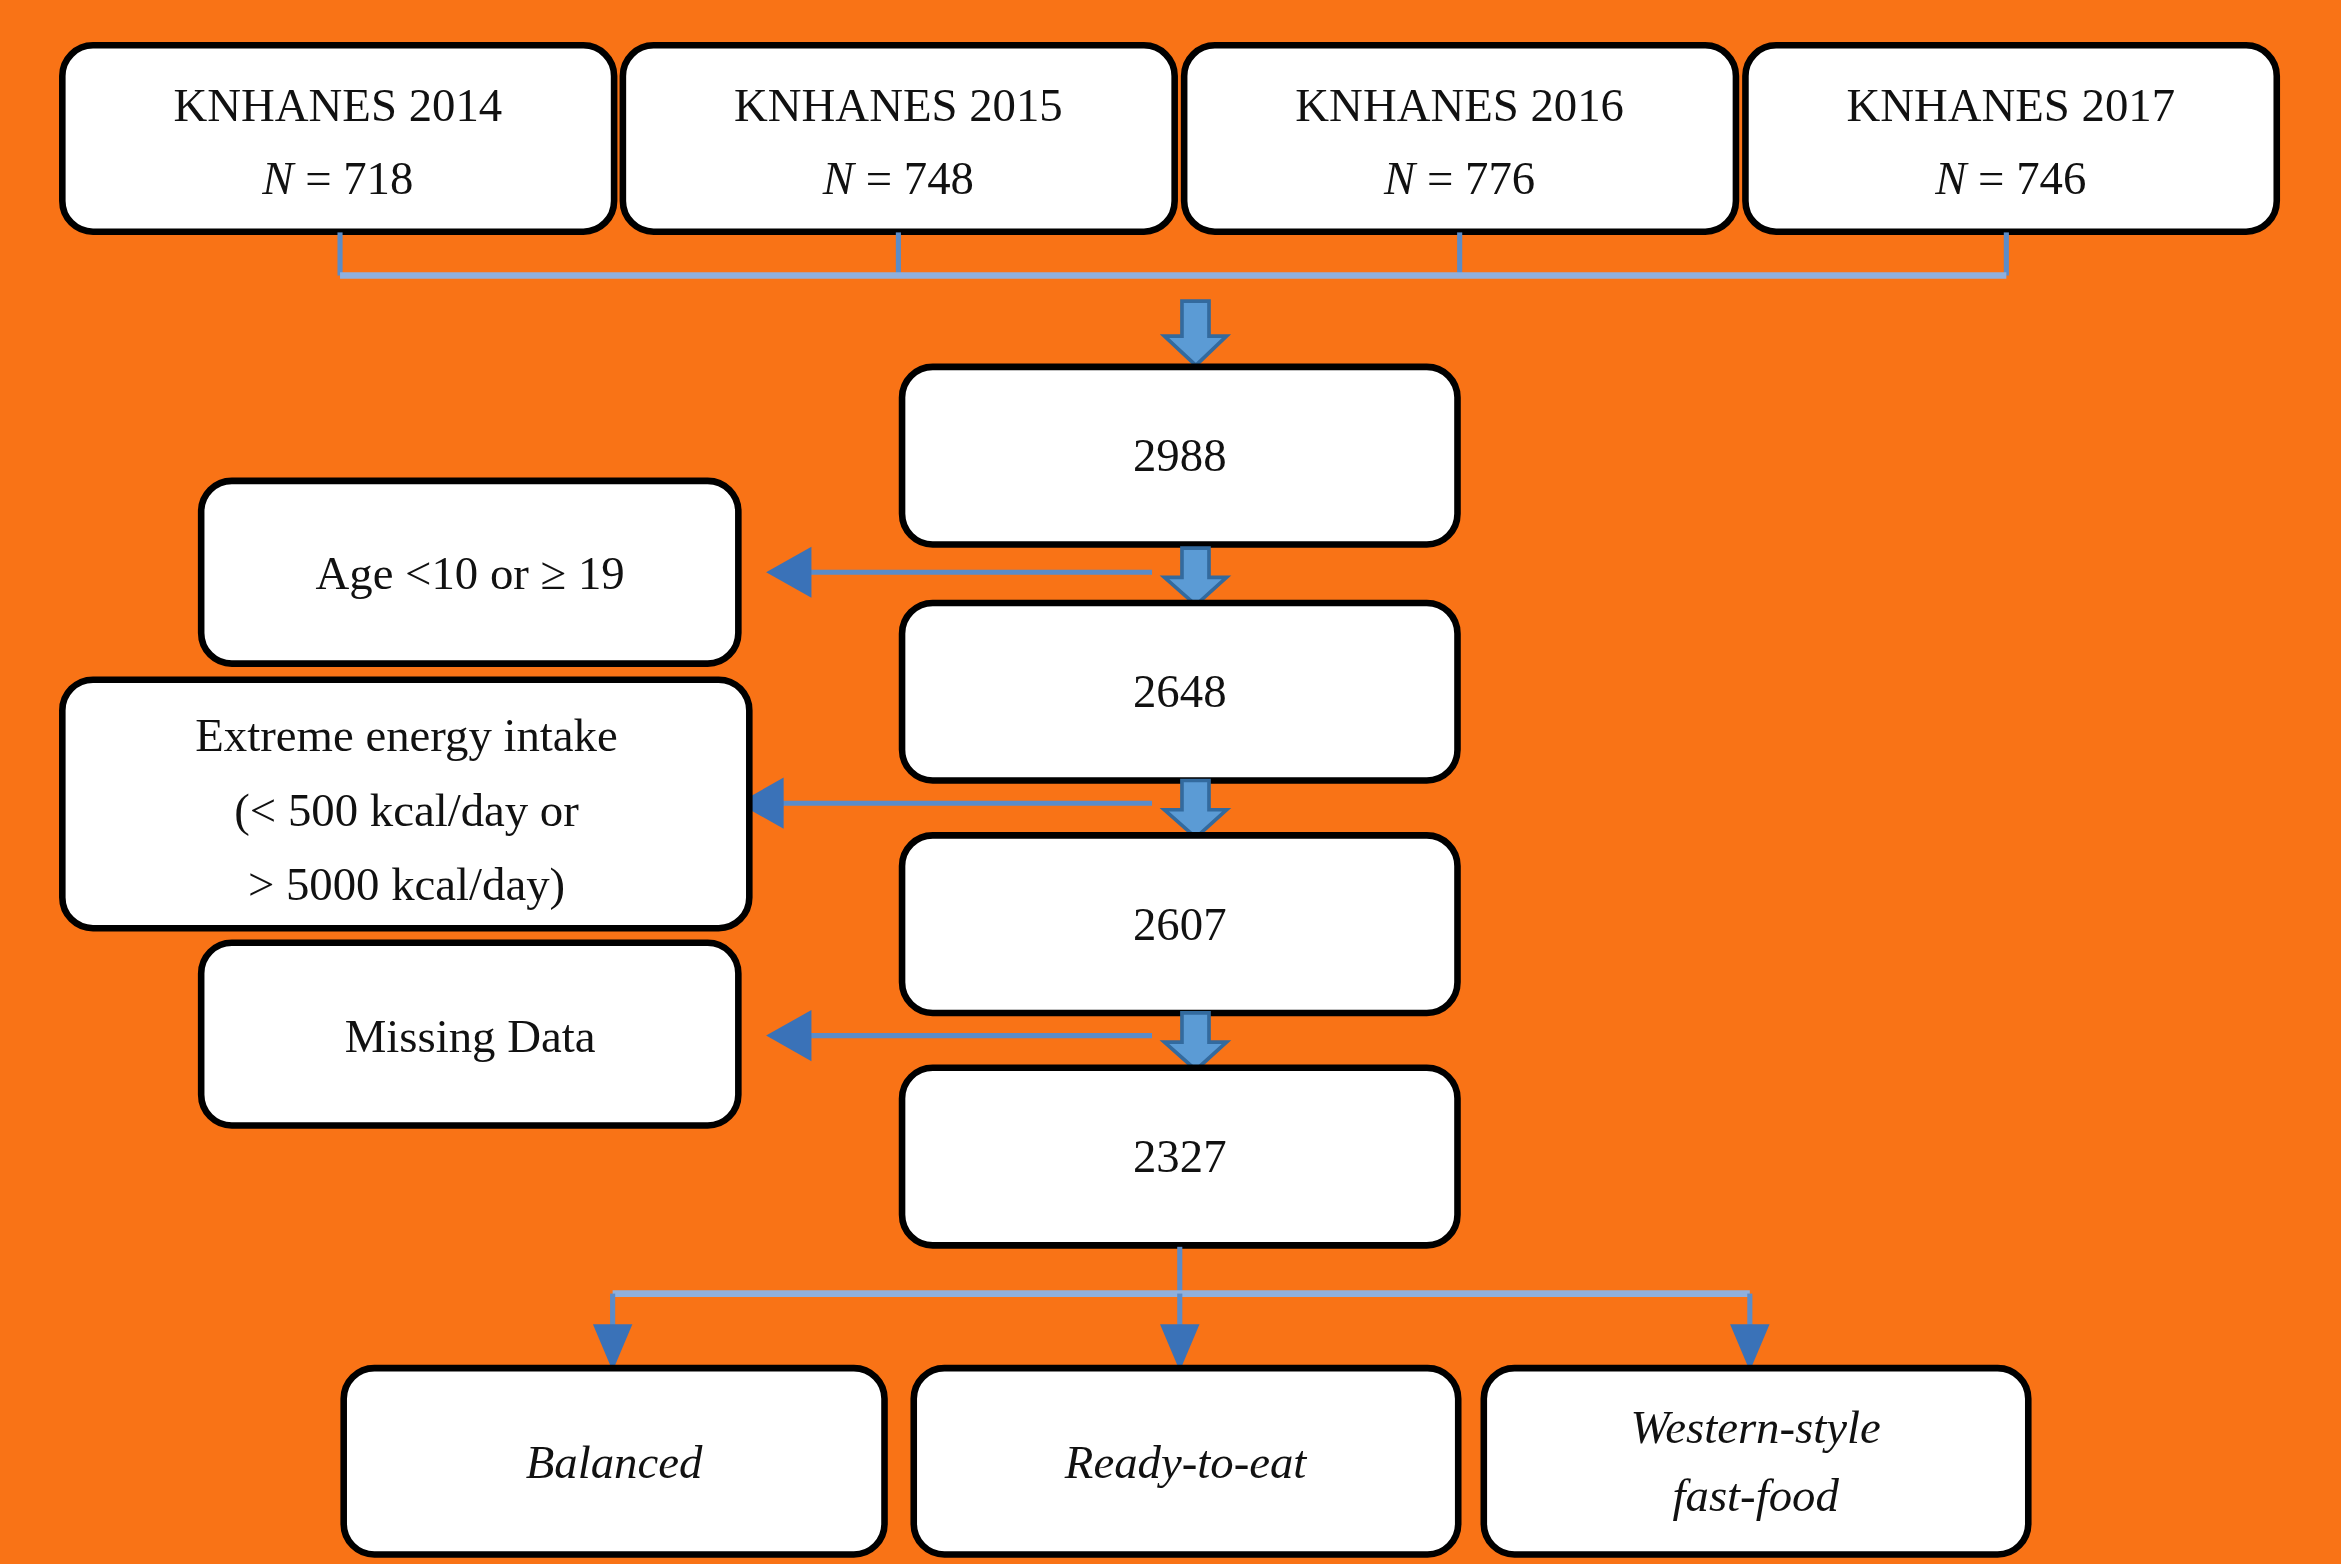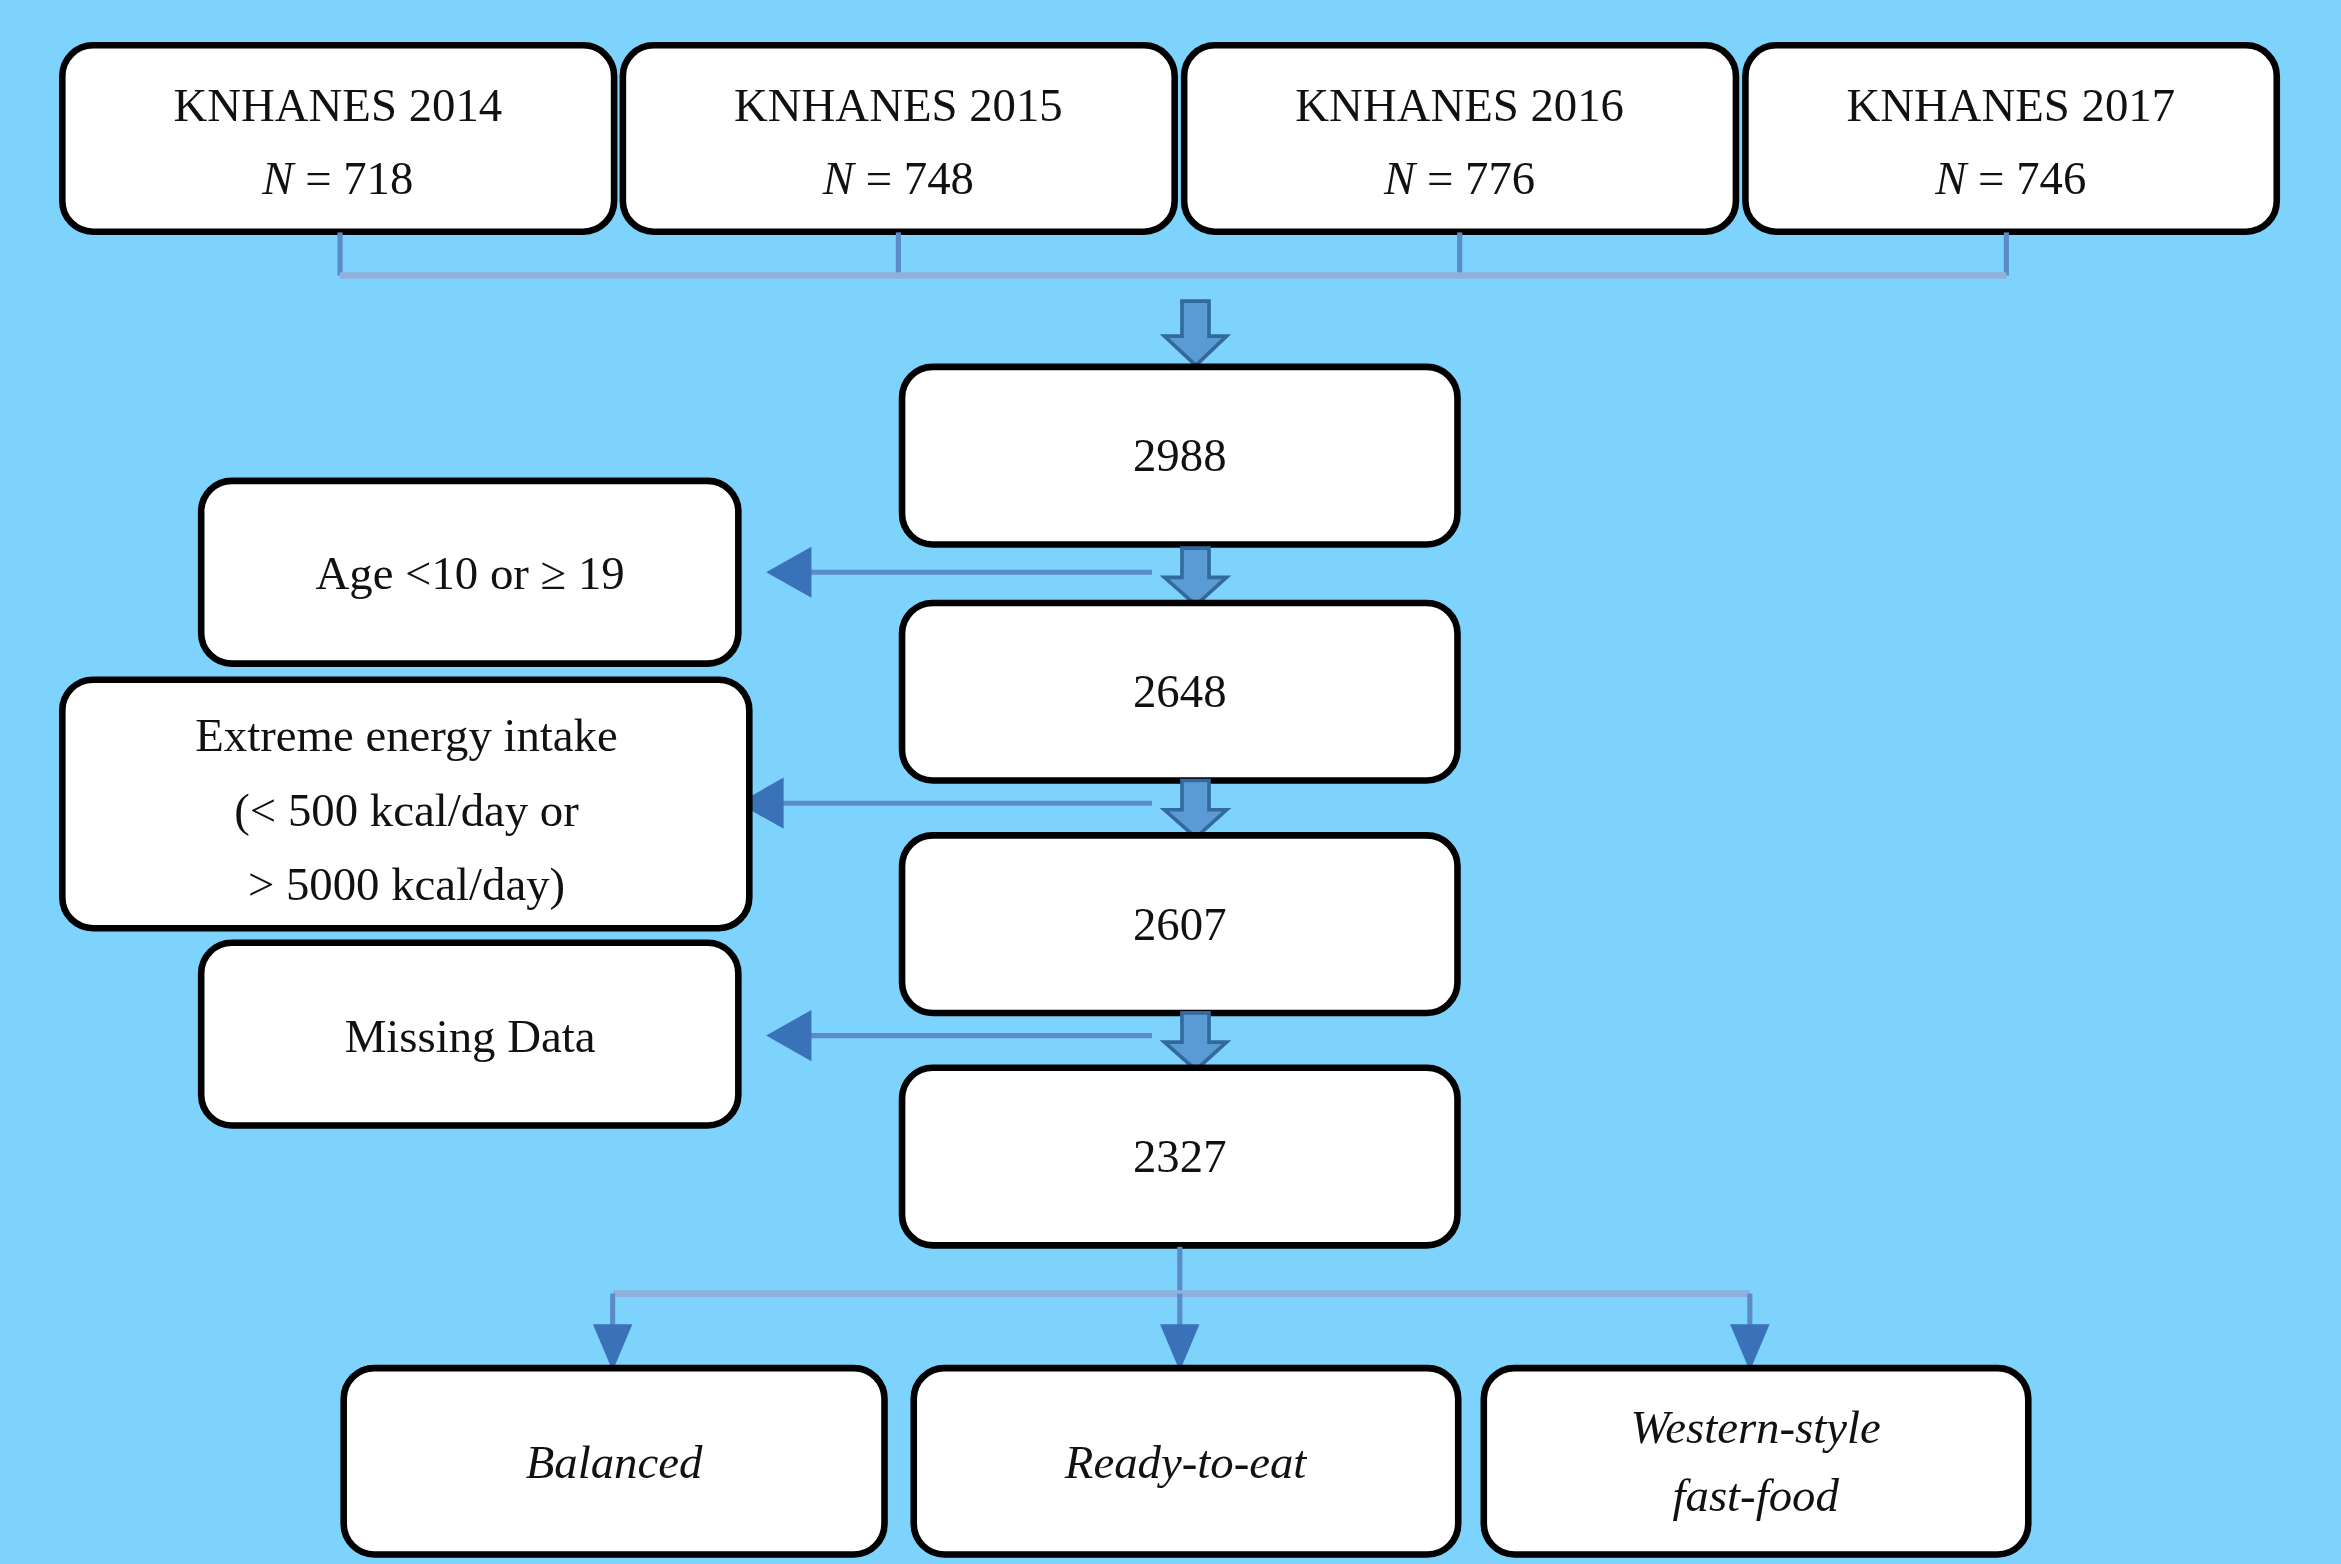--- a/index.html
+++ b/index.html
@@ -4,21 +4,21 @@
 <style>
   html, body {
     margin: 0;
     padding: 0;
     background: #ffffff;
   }
   #flow-root {
     position: relative;
     width: 2342px;
     height: 1564px;
-    background: #7dd3fc;
+    background: #f97316;
     font-family: "Liberation Serif", "DejaVu Serif", serif;
     overflow: hidden;
   }
   #flow-svg {
     position: absolute;
     top: 0;
     left: 0;
     width: 2342px;
     height: 1564px;
   }

